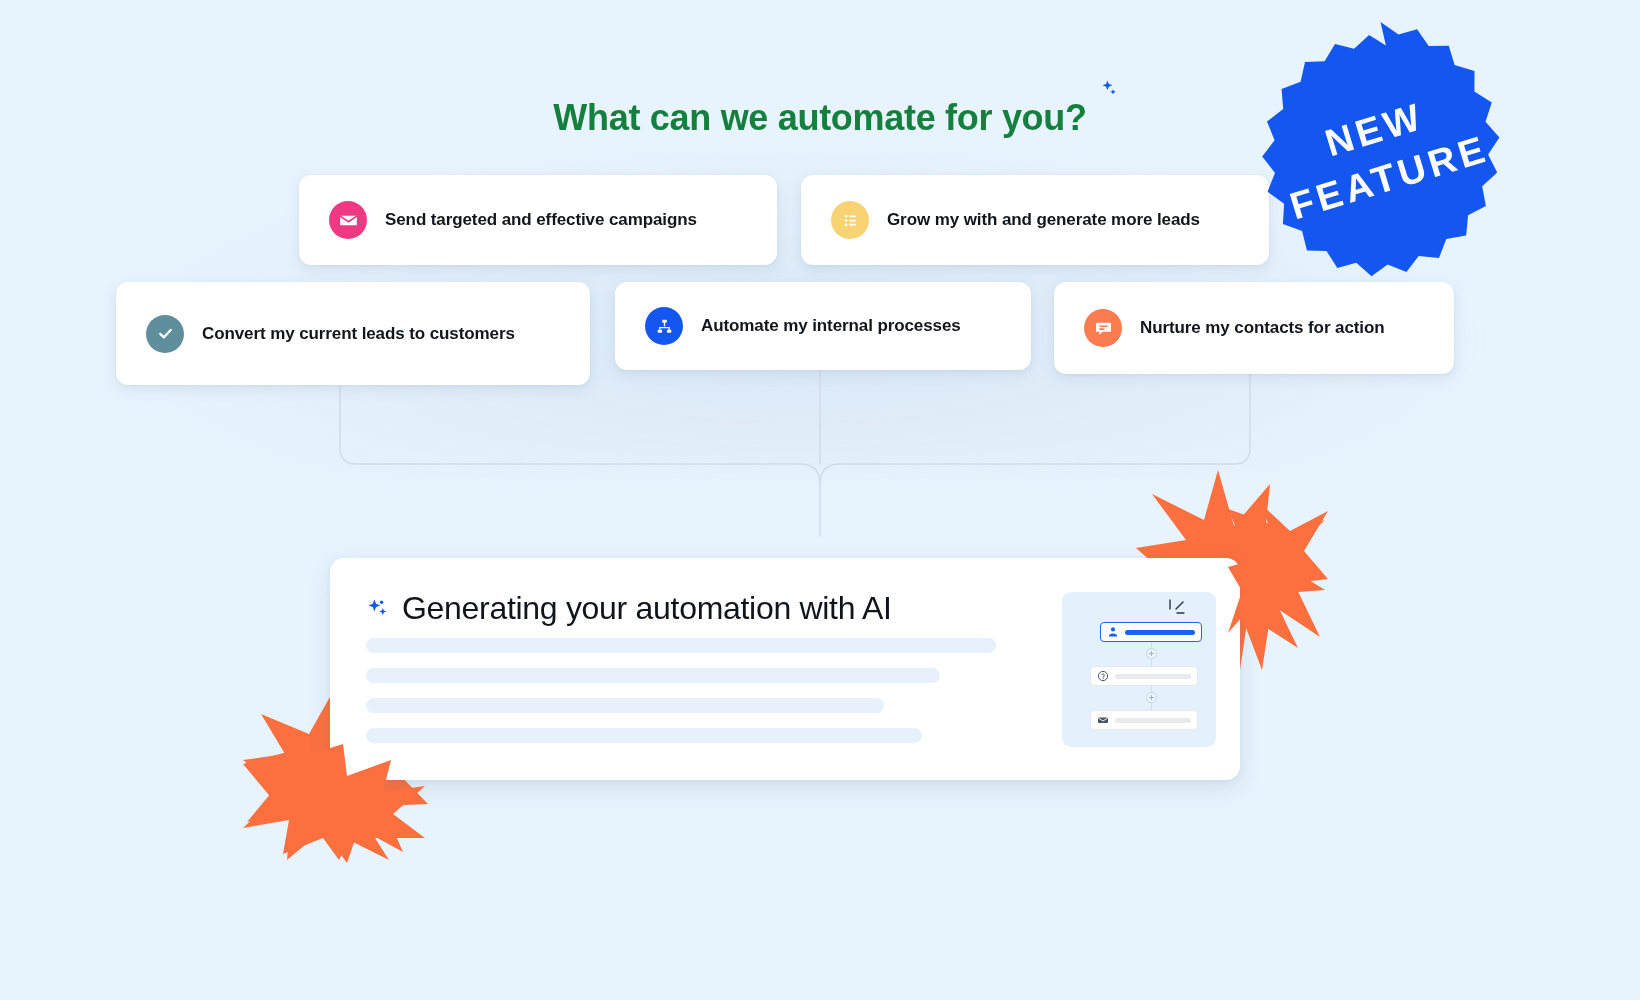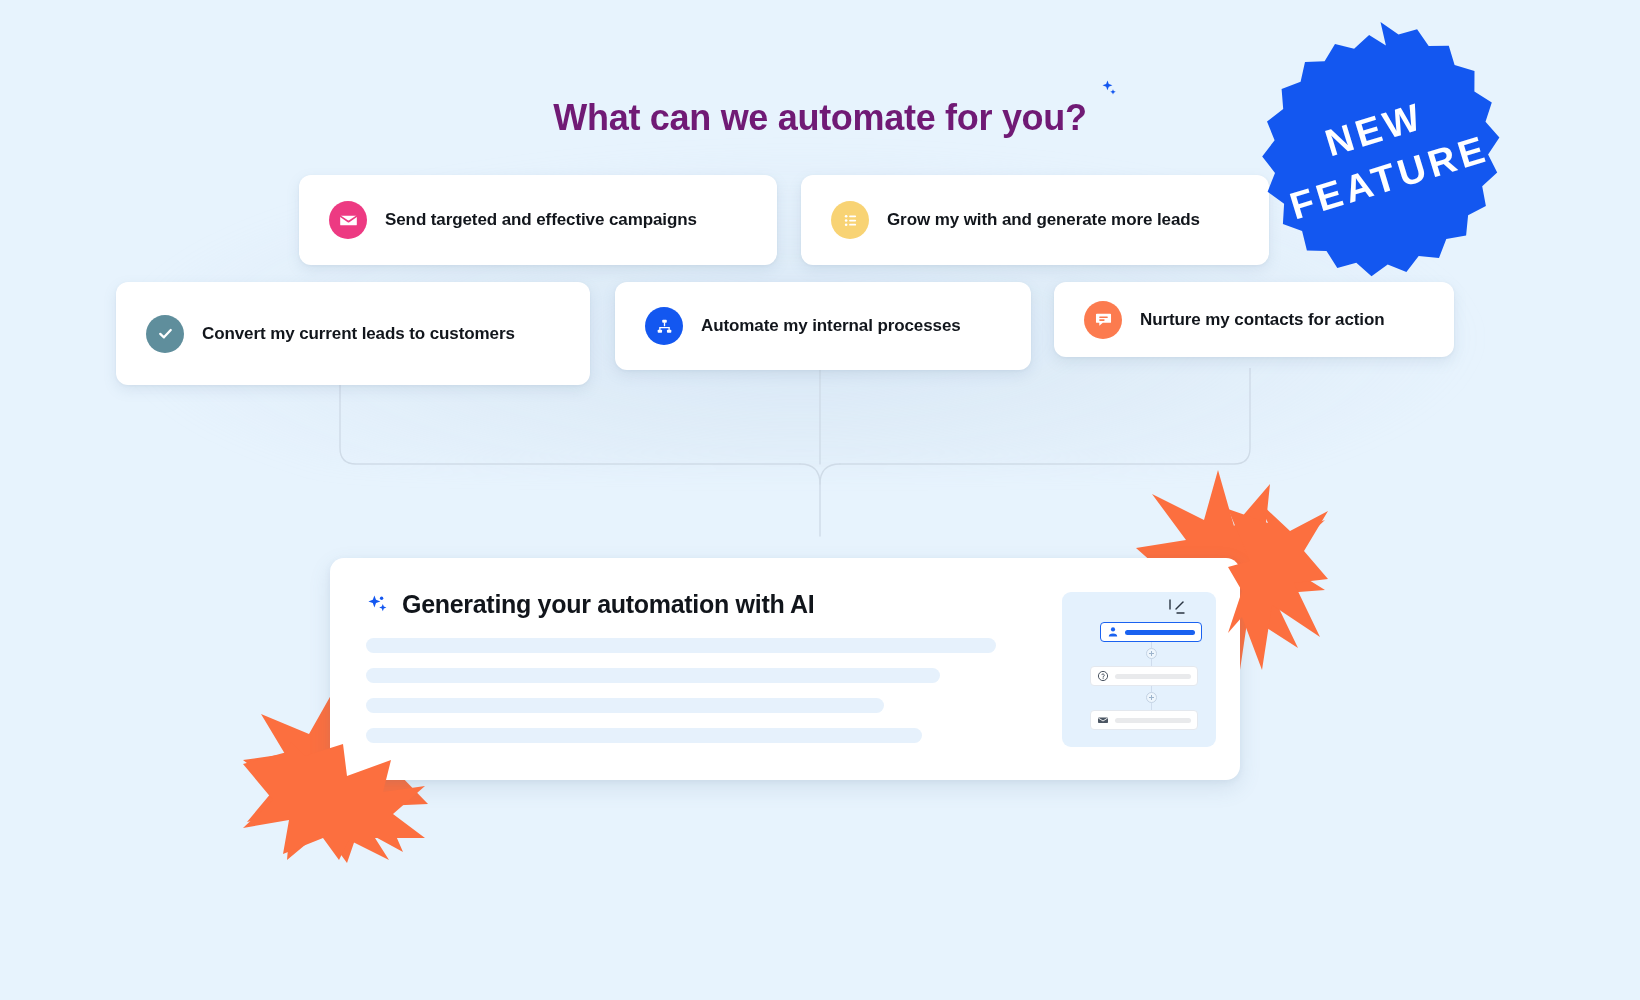--- a/index.html
+++ b/index.html
@@ -41,21 +41,21 @@
     top: 100px;
     width: 1640px;
     text-align: center;
     z-index: 6;
   }
   .title {
     display: inline-block;
     position: relative;
     font-size: 36px;
     font-weight: 700;
-    color: #701a75;
+    color: #15803d;
     letter-spacing: -0.3px;
     line-height: 1;
   }
   .title-spark {
     position: absolute;
     right: -30px;
     top: -22px;
     width: 26px;
     height: 26px;
   }
@@ -89,21 +89,21 @@
     white-space: nowrap;
     letter-spacing: -0.1px;
   }
 
   
   #card-0 { left: 299px;  top: 175px;  width: 478px;  height: 90px; }
   #card-1 { left: 801px;  top: 175px;  width: 468px;  height: 90px; }
   
   #card-2 { left: 116px;  top: 282px;  width: 474px;  height: 103px; }
   #card-3 { left: 615px;  top: 282px;  width: 416px;  height: 88px; }
-  #card-4 { left: 1054px; top: 282px;  width: 400px;  height: 75px; align-items: center; }
+  #card-4 { left: 1054px; top: 282px;  width: 400px;  height: 92px; align-items: center; }
 
   
   .connector {
     position: absolute;
     left: 300px;
     top: 368px;
     width: 990px;
     height: 180px;
     z-index: 2;
     pointer-events: none;
@@ -141,22 +141,22 @@
   }
   .gen-head {
     position: absolute;
     left: 36px;
     top: 32px;
     display: flex;
     align-items: center;
   }
   .gen-spark { width: 24px; height: 24px; flex: 0 0 24px; }
   .gen-title {
-    font-size: 25px;
-    font-weight: 700;
+    font-size: 32px;
+    font-weight: 400;
     color: #11151b;
     margin-left: 12px;
     letter-spacing: -0.3px;
     white-space: nowrap;
   }
   .skeleton-wrap {
     position: absolute;
     left: 366px;
     top: 638px;
     z-index: 7;

